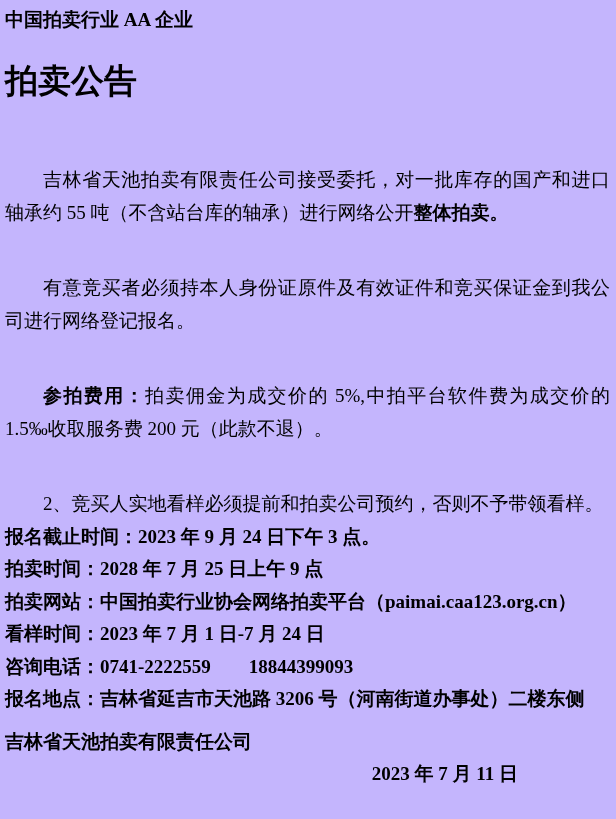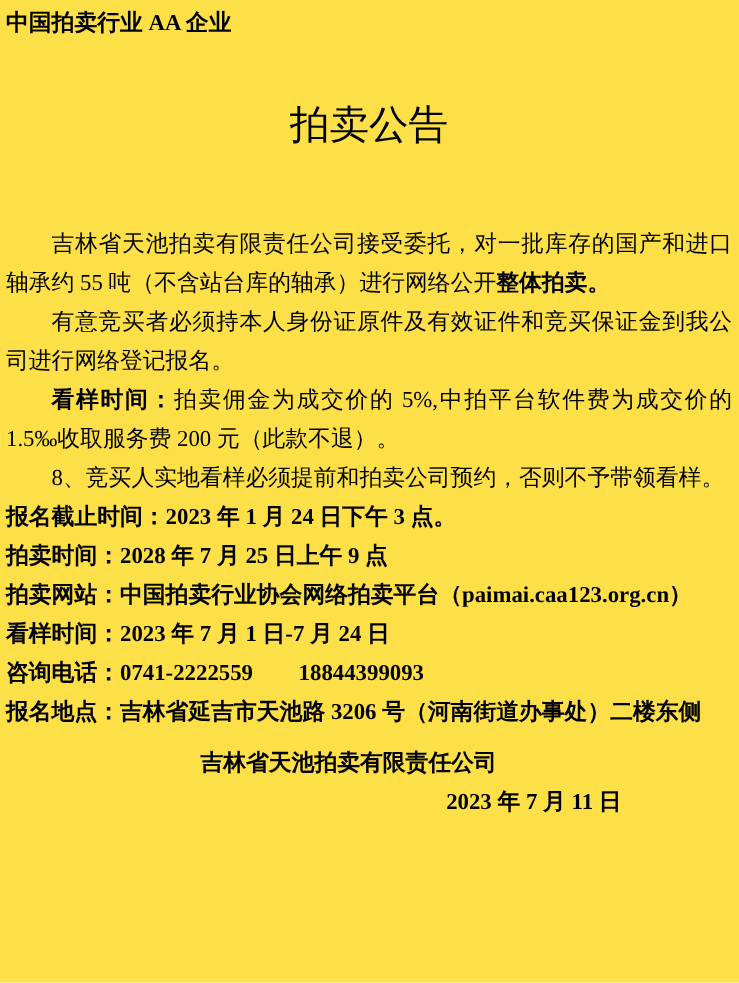--- a/index.html
+++ b/index.html
@@ -1,63 +1,64 @@
 <!DOCTYPE html>
 <html><head>
 <meta charset="utf-8">
 <style>
   * { margin: 0; padding: 0; box-sizing: border-box; }
   html, body { background: #ffffff; }
   .page {
     width: 616px;
     height: 819px;
-    background: #fde047;
+    background: #c4b5fd;
     color: #000000;
     font-family: "Liberation Serif", "DejaVu Serif", serif;
     padding: 8px 6px 0 5px;
     overflow: hidden;
     position: relative;
   }
   .cert {
     font-size: 19px;
     font-weight: bold;
     line-height: 24px;
     text-align: left;
     white-space: pre-wrap;
   }
   .title {
-    margin-top: 52px;
+    margin-top: 28px;
     font-size: 33px;
-    font-weight: normal;
+    font-weight: bold;
     line-height: 42px;
-    text-align: center;
+    text-align: left;
     white-space: pre-wrap;
   }
   .body {
     margin-top: 62px;
     font-size: 19px;
     line-height: 32.5px;
   }
   .para {
     text-align: justify;
     text-indent: 2em;
     white-space: pre-wrap;
+    margin-top: 43px;
   }
   .bold-run { font-weight: bold; }
   .info-line {
     font-weight: bold;
     text-align: left;
     white-space: pre-wrap;
   }
   .signature {
     margin-top: 10px;
     font-weight: bold;
   }
   .sig-company {
-    text-align: center;
+    text-align: left;
     padding-right: 34px;
     white-space: pre-wrap;
   }
   .sig-date {
     text-align: right;
     padding-right: 92px;
     white-space: pre-wrap;
   }
 </style>
 </head>
@@ -68,26 +69,26 @@
   <div class="cert">中国拍卖行业 AA 企业</div>
 
   <div class="title">拍卖公告</div>
 
   <div class="body">
 
     <p class="para"><span>吉林省天池拍卖有限责任公司接受委托，对一批库存的国产和进口轴承约 55 吨（不含站台库的轴承）进行网络公开</span><span class="bold-run">整体拍卖。</span></p>
 
     <p class="para"><span>有意竞买者必须持本人身份证原件及有效证件和竞买保证金到我公司进行网络登记报名。</span></p>
 
-    <p class="para"><span class="bold-run">看样时间：</span><span>拍卖佣金为成交价的 5%,中拍平台软件费为成交价的 1.5‰收取服务费 200 元（此款不退）。</span></p>
+    <p class="para"><span class="bold-run">参拍费用：</span><span>拍卖佣金为成交价的 5%,中拍平台软件费为成交价的 1.5‰收取服务费 200 元（此款不退）。</span></p>
 
 
-    <p class="para"><span>8、竞买人实地看样必须提前和拍卖公司预约，否则不予带领看样。</span></p>
+    <p class="para"><span>2、竞买人实地看样必须提前和拍卖公司预约，否则不予带领看样。</span></p>
 
-    <div class="info-line">报名截止时间：2023 年 1 月 24 日下午 3 点。</div>
+    <div class="info-line">报名截止时间：2023 年 9 月 24 日下午 3 点。</div>
     <div class="info-line">拍卖时间：2028 年 7 月 25 日上午 9 点</div>
     <div class="info-line">拍卖网站：中国拍卖行业协会网络拍卖平台（paimai.caa123.org.cn）</div>
     <div class="info-line">看样时间：2023 年 7 月 1 日-7 月 24 日</div>
     <div class="info-line">咨询电话：0741-2222559　　18844399093</div>
     <div class="info-line">报名地点：吉林省延吉市天池路 3206 号（河南街道办事处）二楼东侧</div>
 
     <div class="signature">
       <div class="sig-company">吉林省天池拍卖有限责任公司</div>
       <div class="sig-date">2023 年 7 月 11 日</div>
     </div>

